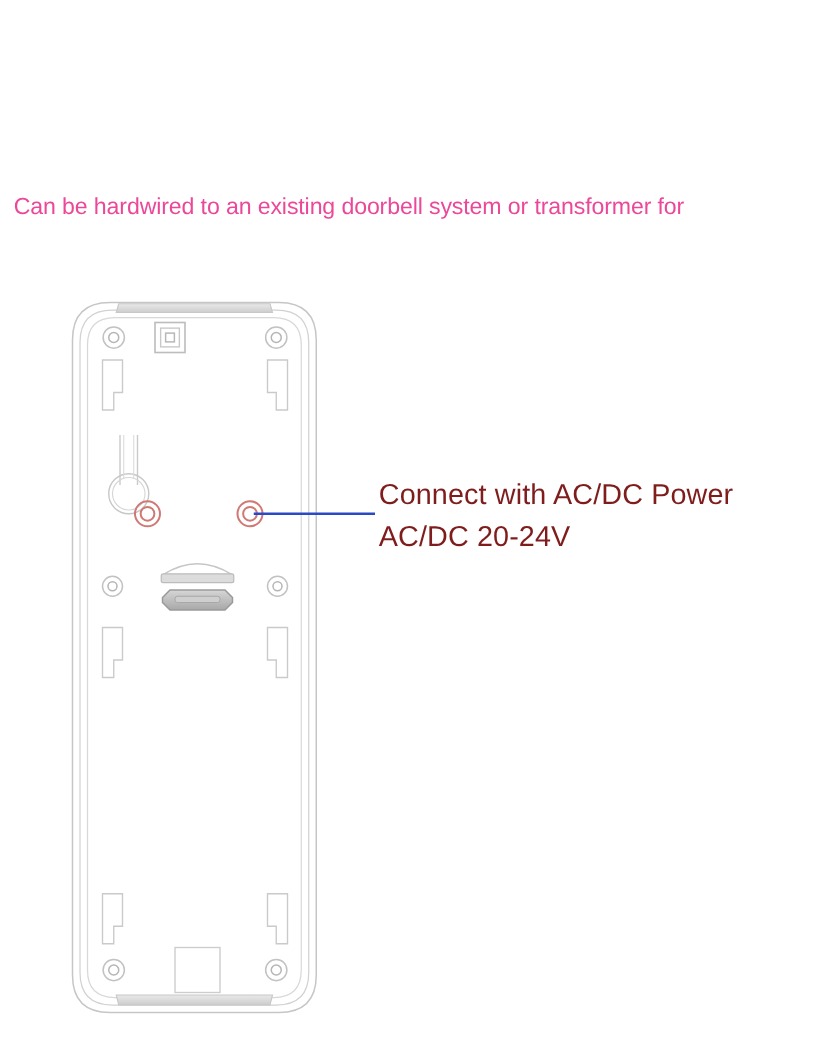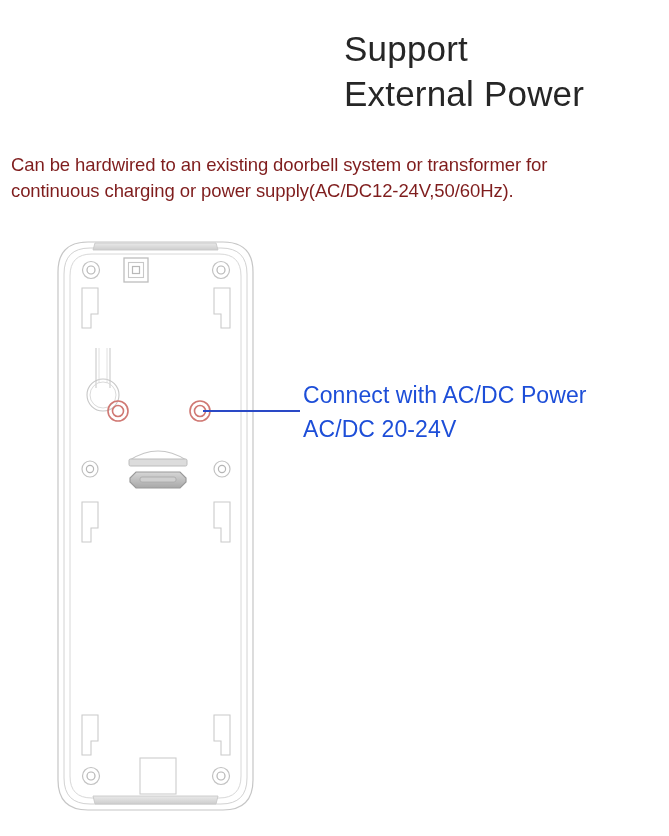--- a/index.html
+++ b/index.html
@@ -94,28 +94,23 @@
     width: 669px;
     height: 600px;
     pointer-events: none;
   }
 </style>
 </head>
 <body style="background: rgb(255, 255, 255);">
 
 <div class="page">
 
-  <div class="heading" style="color: rgb(38, 38, 38);">
-    <span class="line">Support</span>
-    <span class="line">External Power</span>
-  </div>
-
-  <div class="description" style="color: #7f1d1d;">
+
+  <div class="description" style="color: #ec4899;">
     <span class="line">Can be hardwired to an existing doorbell system or transformer for</span>
-    <span class="line">continuous charging or power supply(AC/DC12-24V,50/60Hz).</span>
   </div>
 
   <div class="device-figure">
     <svg class="device-svg" width="330" height="600" viewBox="0 0 330 600" xmlns="http://www.w3.org/2000/svg">
 
       <defs>
         <linearGradient id="railGrad" x1="0" y1="0" x2="0" y2="1">
           <stop offset="0%" stop-color="#e9e9e9"></stop>
           <stop offset="100%" stop-color="#cdcdcd"></stop>
         </linearGradient>
@@ -231,18 +226,18 @@
         <rect x="140" y="530" width="36" height="36" stroke="#cdcdcd" stroke-width="1.1"></rect>
 
       </g>
     </svg>
   </div>
 
   <svg class="leader" viewBox="0 0 669 600" xmlns="http://www.w3.org/2000/svg">
     <line x1="203" y1="183" x2="300" y2="183" stroke="#2a49c6" stroke-width="2.1"></line>
   </svg>
 
-  <div class="callout" style="color: #1d4ed8;">
+  <div class="callout" style="color: #7f1d1d;">
     <span class="line">Connect with AC/DC Power</span>
     <span class="line">AC/DC 20-24V</span>
   </div>
 
 </div>
 
 </body></html>

